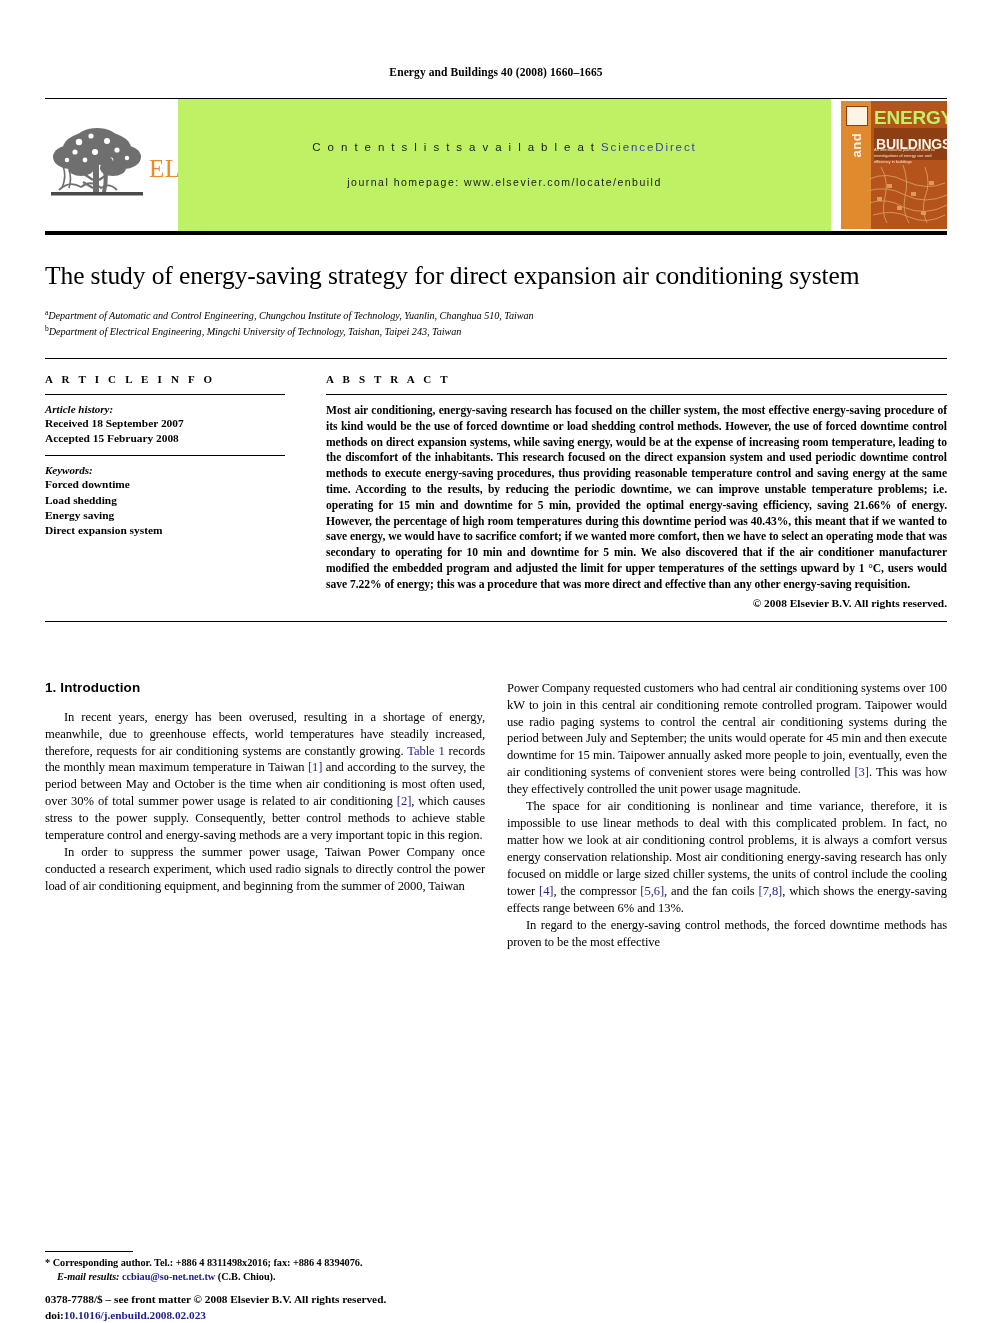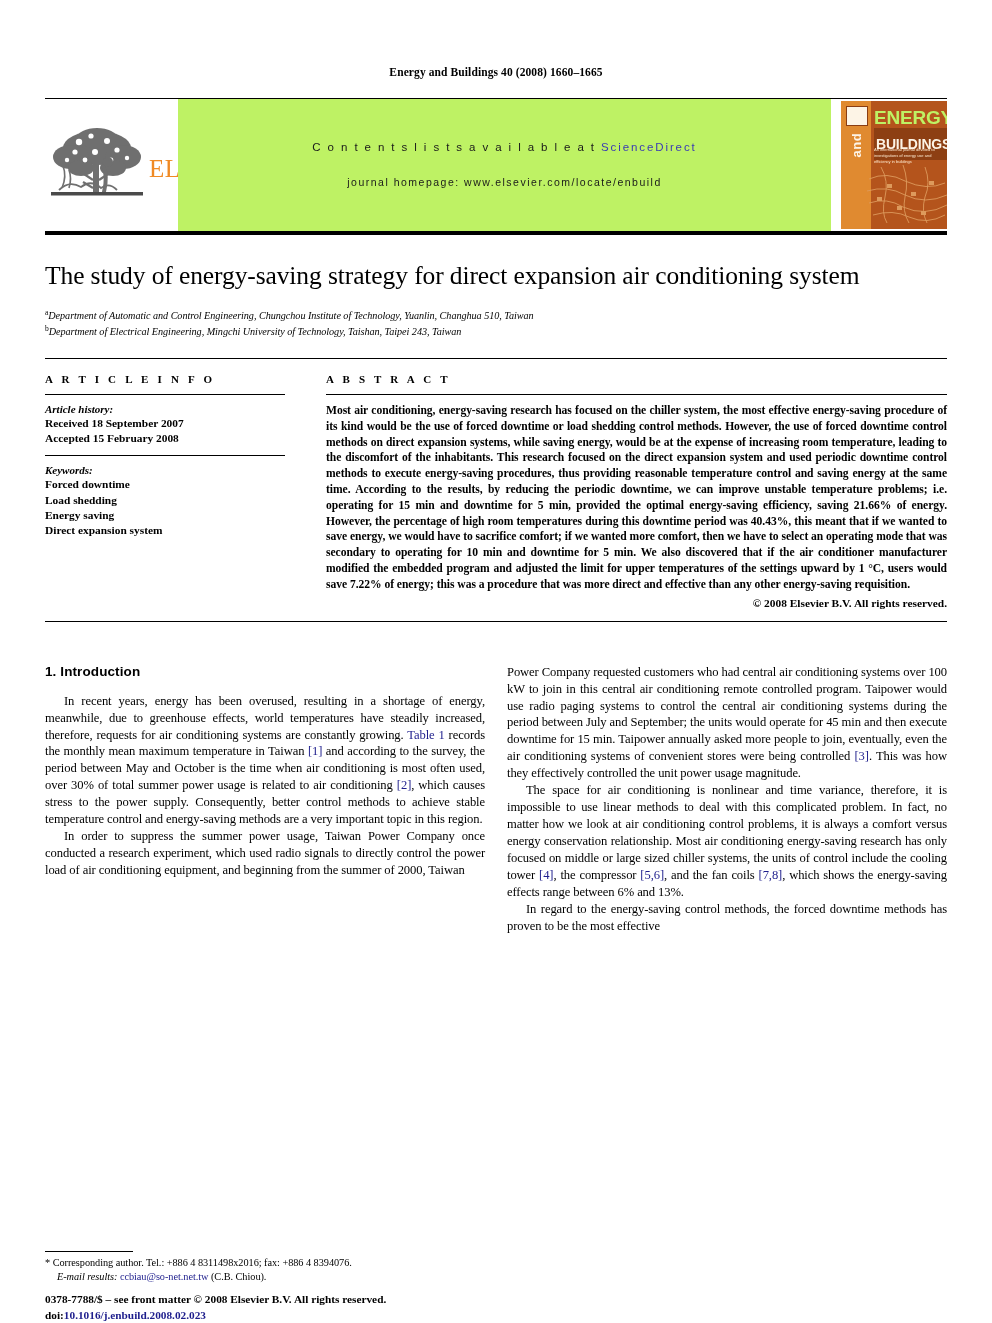--- a/index.html
+++ b/index.html
@@ -208,21 +208,21 @@
     text-align: right;
     margin: 4px 0 0 0;
     font-weight: bold;
     font-family: Liberation Serif, serif;
   }
   .abstract-bottom-rule { border-top: 1px solid #000; margin-top: 12px; }
 
   
   .body-cols {
     display: flex;
-    margin-top: 42px;
+    margin-top: 58px;
     gap: 22px;
   }
   .bcol { width: 440px; flex: 0 0 440px; }
   h2.sec-head {
     font-family: "Liberation Sans", sans-serif;
     font-size: 13.5px;
     font-weight: bold;
     margin: 0 0 14px 0;
     letter-spacing: 0.1px;
   }
@@ -245,20 +245,21 @@
     width: 440px;
   }
   .foot-rule { border-top: 1px solid #000; width: 88px; margin-bottom: 4px; }
   .foot-note {
     font-size: 10.3px;
     line-height: 1.42;
     margin: 0;
     padding-left: 12px;
     text-indent: -12px;
     letter-spacing: -0.05px;
+    font-weight: bold;
   }
   .foot-note .em { font-style: italic; }
   .foot-note .mail { color: #1d1d8c; }
   .imprint {
     position: absolute;
     left: 45px;
     bottom: 0;
     width: 470px;
     font-size: 11.3px;
     line-height: 1.42;

